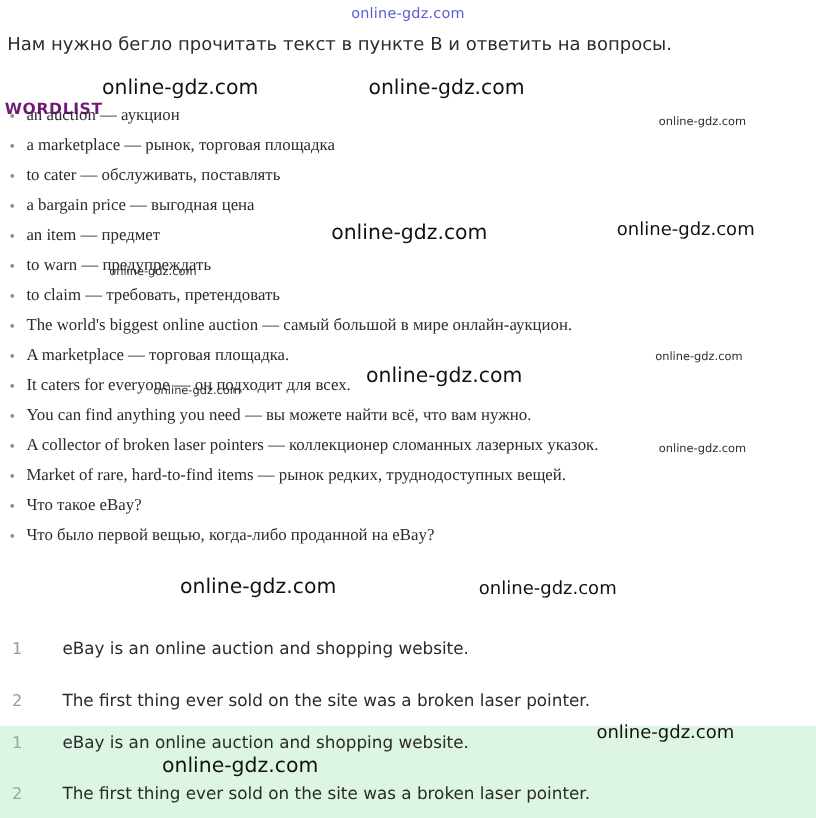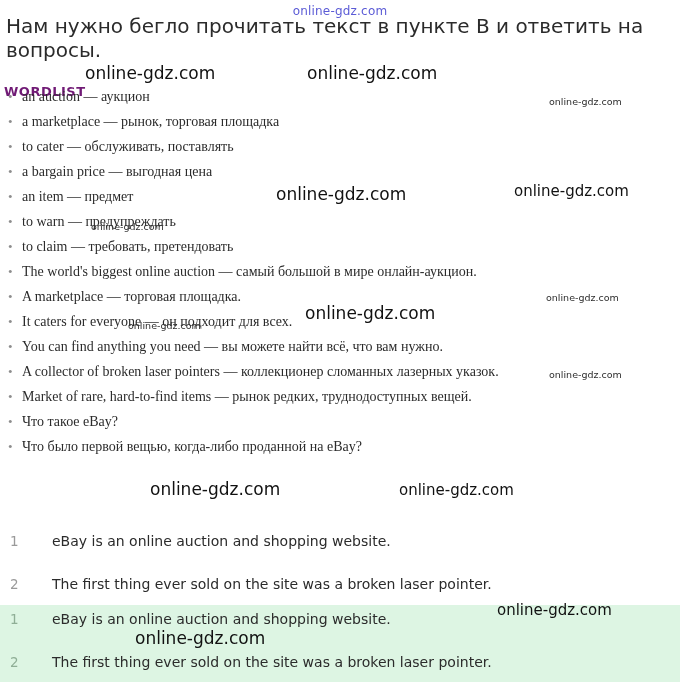--- a/index.html
+++ b/index.html
@@ -25,23 +25,23 @@
     top: 4px;
     left: 0;
     width: 680px;
     text-align: center;
     font-size: 12px;
     color: #5b5bd6;
     letter-spacing: 0.2px;
   }
   .intro {
     position: absolute;
-    top: 14px;
-    left: 6px;
-    font-size: 20px;
+    top: 28px;
+    left: 6px;
+    font-size: 15px;
     color: #2b2b2b;
   }
   .wordlist-title {
     position: absolute;
     top: 56px;
     left: 4px;
     font-size: 13px;
     font-weight: bold;
     letter-spacing: 0.5px;
     color: #701a75;

